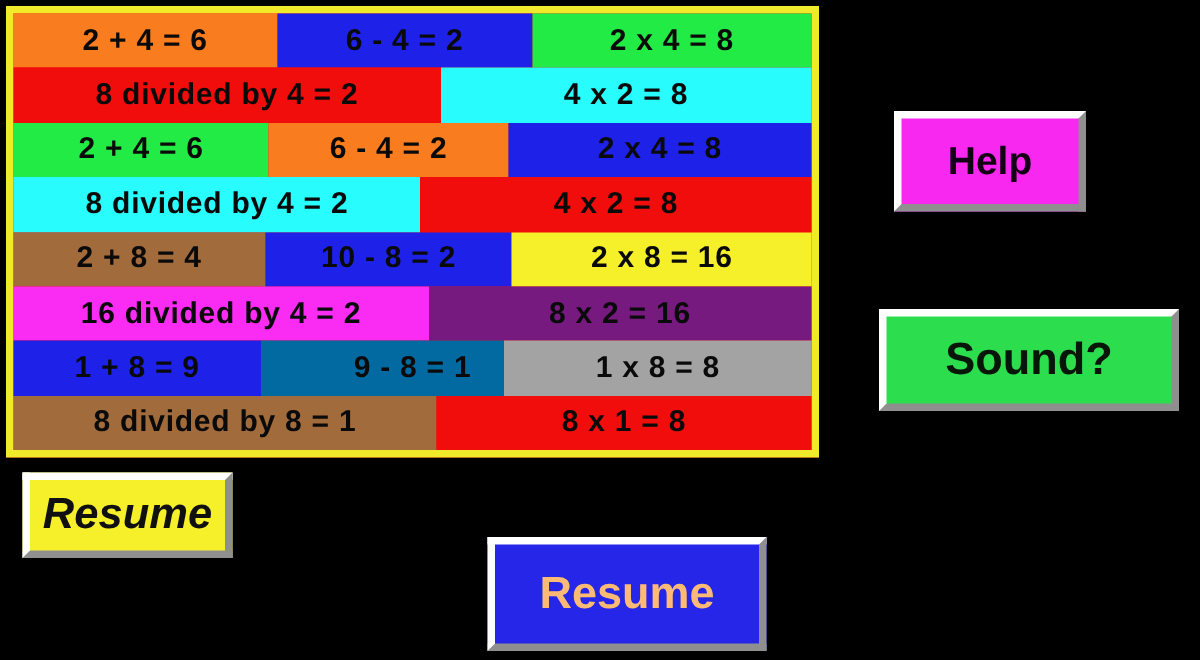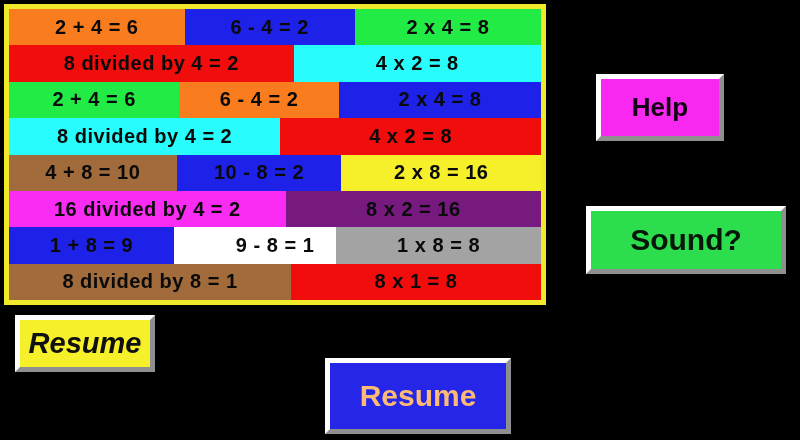--- a/index.html
+++ b/index.html
@@ -86,31 +86,31 @@
         <div class="row">
           <div class="cell" style="background: rgb(34, 235, 69); width: 32%;">2 + 4 = 6</div>
           <div class="cell" style="background: rgb(249, 125, 30); width: 30%;">6 - 4 = 2</div>
           <div class="cell" style="background: rgb(30, 34, 232); width: 38%;">2 x 4 = 8</div>
         </div>
         <div class="row">
           <div class="cell" style="background: rgb(41, 252, 252); width: 51%;">8 divided by 4 = 2</div>
           <div class="cell" style="background: rgb(242, 13, 13); width: 49%;">4 x 2 = 8</div>
         </div>
         <div class="row">
-          <div class="cell" style="background: rgb(162, 107, 60); width: 31.5%;">4 + 8 = 10</div>
+          <div class="cell" style="background: rgb(162, 107, 60); width: 31.5%;">2 + 8 = 4</div>
           <div class="cell" style="background: rgb(30, 34, 232); width: 31%;">10 - 8 = 2</div>
           <div class="cell" style="background: rgb(246, 240, 43); width: 37.5%;">2 x 8 = 16</div>
         </div>
         <div class="row">
           <div class="cell" style="background: rgb(250, 43, 242); width: 52%;">16 divided by 4 = 2</div>
           <div class="cell" style="background: rgb(119, 26, 128); width: 48%;">8 x 2 = 16</div>
         </div>
         <div class="row">
           <div class="cell" style="background: rgb(30, 34, 232); width: 31%;">1 + 8 = 9</div>
-          <div class="cell" style="background: #ffffff; width: 30.5%; padding-left: 40px;">9 - 8 = 1</div>
+          <div class="cell" style="background: #0369a1; width: 30.5%; padding-left: 40px;">9 - 8 = 1</div>
           <div class="cell" style="background: #a3a3a3; width: 38.5%;">1 x 8 = 8</div>
         </div>
         <div class="row">
           <div class="cell" style="background: rgb(162, 107, 60); width: 53%;">8 divided by 8 = 1</div>
           <div class="cell" style="background: rgb(242, 13, 13); width: 47%;">8 x 1 = 8</div>
         </div>
       </div>
   </div>
 
   <button class="btn" id="btn-help" style="background: rgb(248, 40, 240); color: rgb(20, 0, 20);">Help</button>

